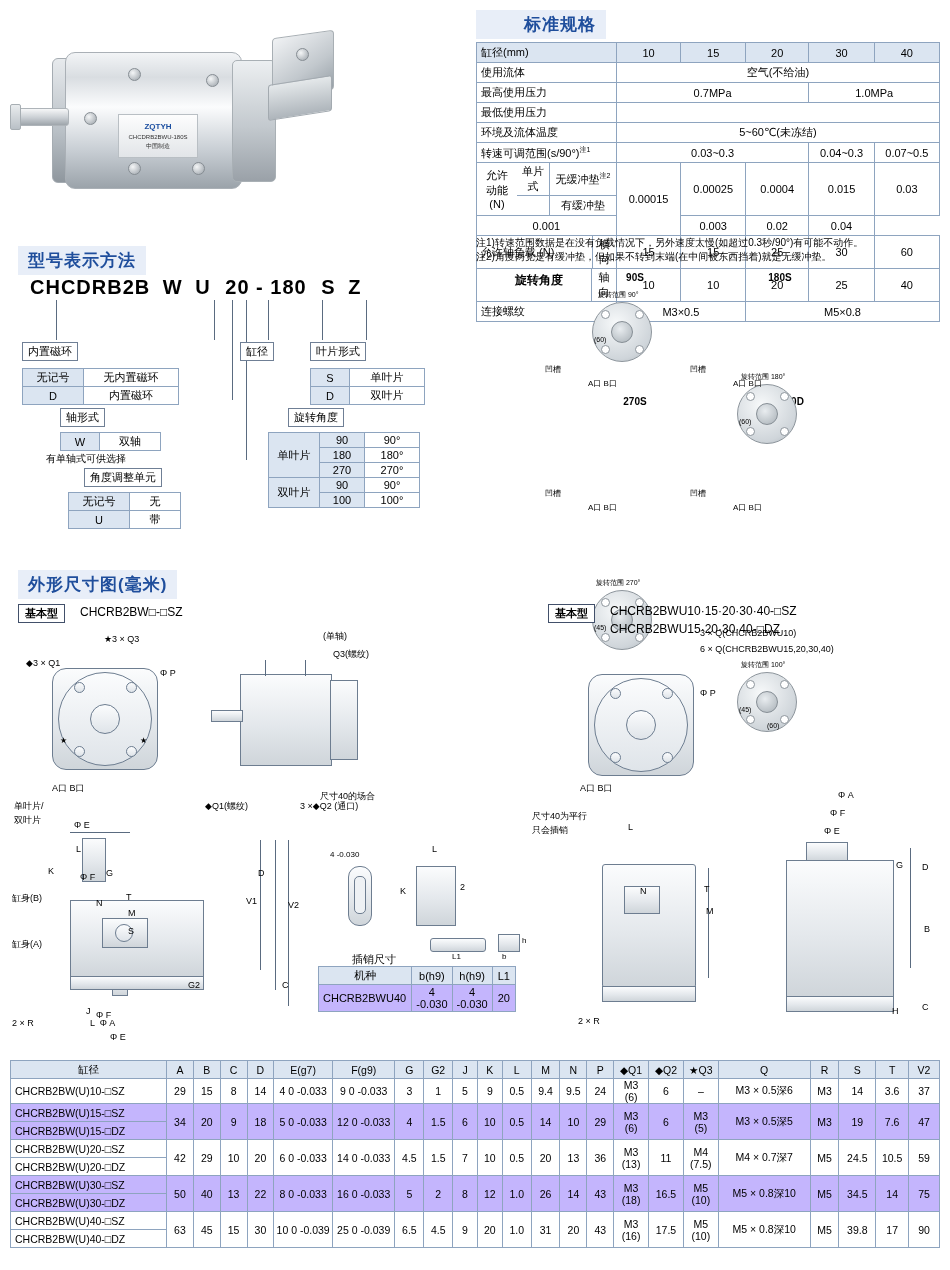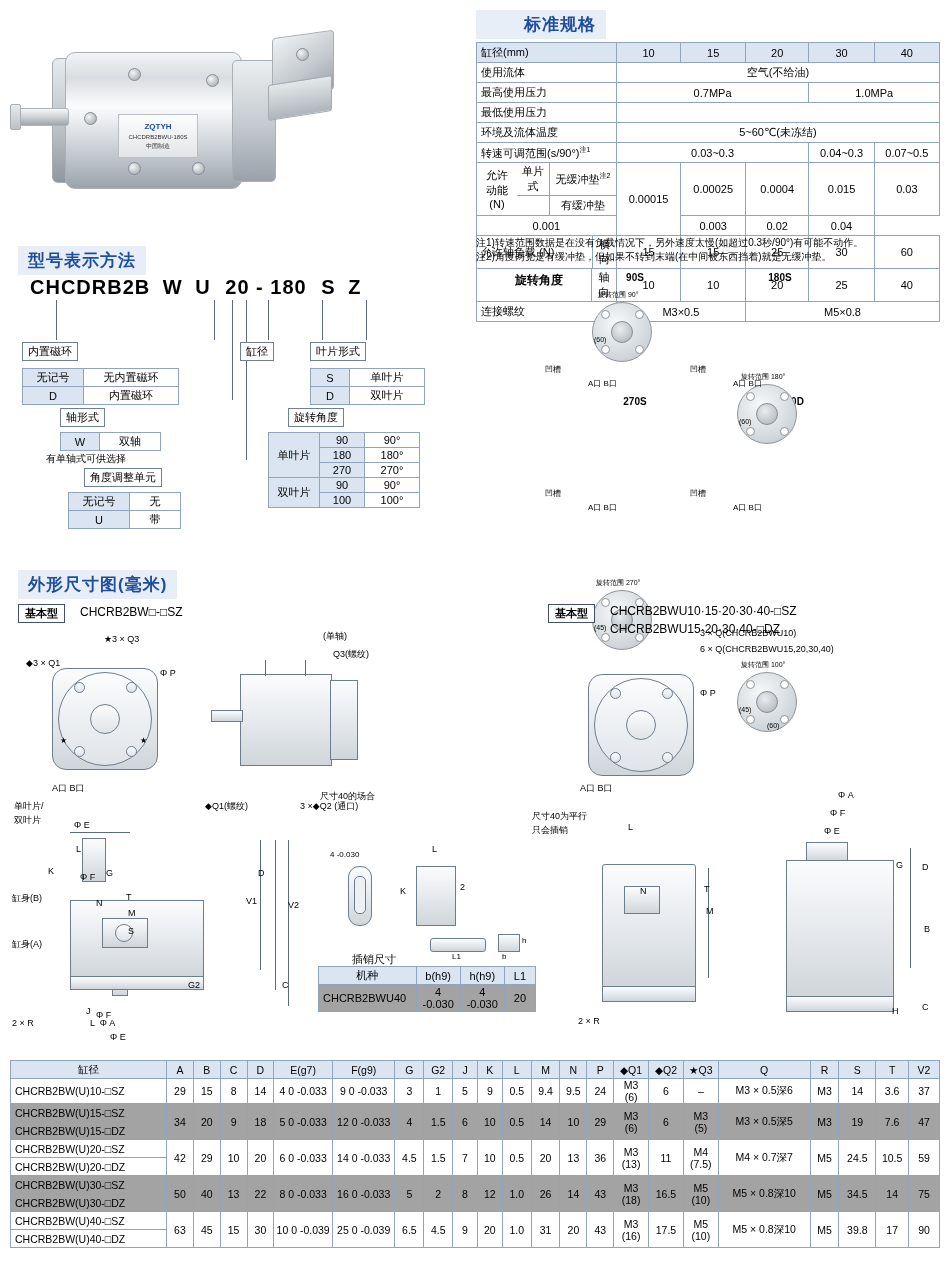--- a/index.html
+++ b/index.html
@@ -95,21 +95,21 @@
     position:absolute;border:1px solid #6d7d90;
     background:linear-gradient(180deg,#fbfcfd,#e4e8ec 55%,#cfd5da);
   }
   .circ{position:absolute;border:1px solid #6d7d90;border-radius:50%;background:linear-gradient(180deg,#fbfcfd,#dfe4e9);}
   .tiny{font-size:8px;}
   .tiny9{font-size:9px;}
   .basic-box{border:1px solid #42506a;padding:1px 6px;font-size:11px;font-weight:bold;background:#fff;}
   .spec-tbl td{height:17px;}
   .bottom-tbl td{height:17px;font-size:10.5px;padding:0 2px;}
   .bottom-tbl .rowhdr{text-align:left;padding-left:4px;}
-  .shade{background:#a3a3a3;}
+  .shade{background:#c4b5fd;}
 </style>
 </head>
 <body>
 
 <div class="abs photo" style="left:10px;top:12px;">
   <div class="body-cyl2"></div>
   <div class="body-cyl"></div>
   <div class="cap"></div>
   <div class="bracket"></div>
   <div class="bracket2"></div>
@@ -486,21 +486,21 @@
   <div class="abs tiny9" style="left:140px;top:44px;">2</div>
 </div>
 
 <div class="abs" style="left:352px;top:952px;font-size:11px;">插销尺寸</div>
 <div class="abs part" style="left:430px;top:938px;width:54px;height:12px;border-radius:3px;"></div>
 <div class="abs part" style="left:498px;top:934px;width:20px;height:16px;"></div>
 <div class="abs tiny" style="left:522px;top:936px;">h</div>
 <div class="abs tiny" style="left:502px;top:952px;">b</div>
 <div class="abs tiny" style="left:452px;top:952px;">L1</div>
 
-<table class="abs" style="left:318px;top:966px;width:218px;">
+<table class="abs" style="left:318px;top:966px;width:198px;">
   <tbody>
       <tr>
     <td class="hdr" style="width:96px;">机种</td>
     <td class="hdr" style="width:42px;">b(h9)</td>
     <td class="hdr" style="width:42px;">h(h9)</td>
     <td class="hdr" style="width:34px;">L1</td>
   </tr>
   <tr class="shade">
     <td class="lft shade">CHCRB2BWU40</td>
     <td class="shade">4 -0.030</td>

